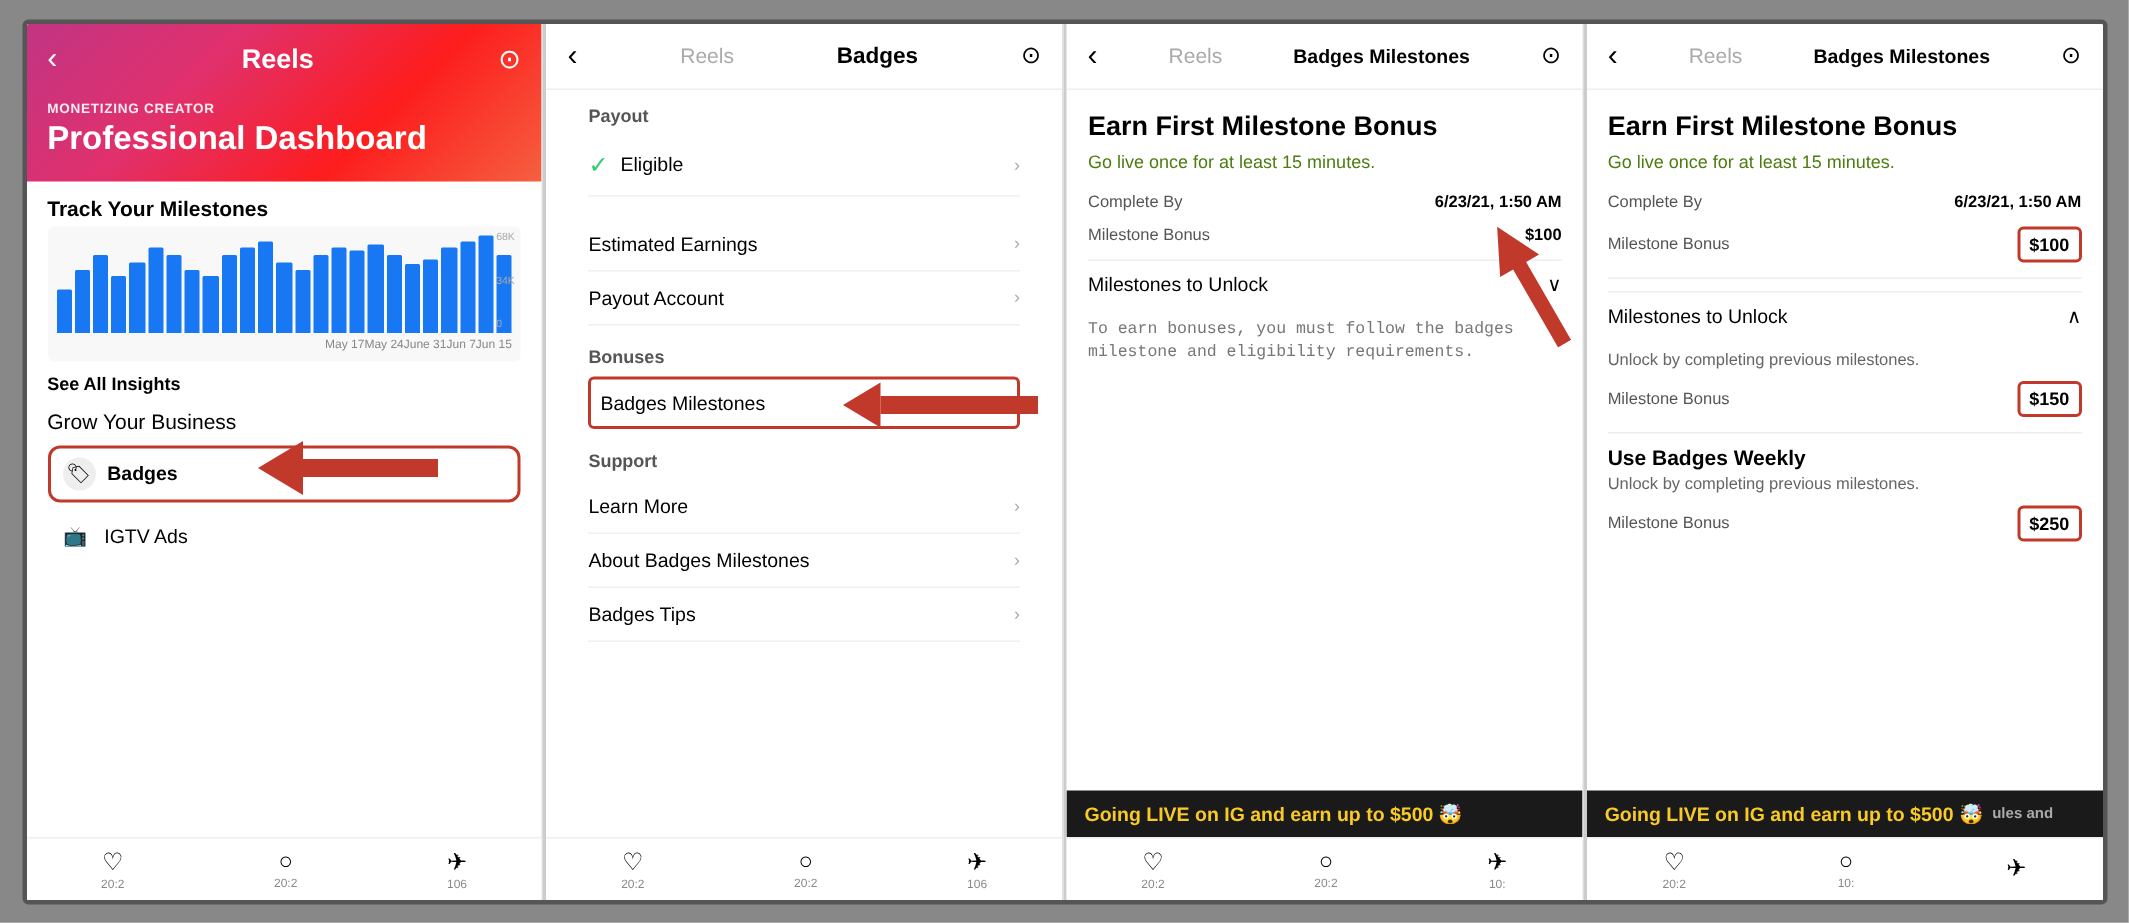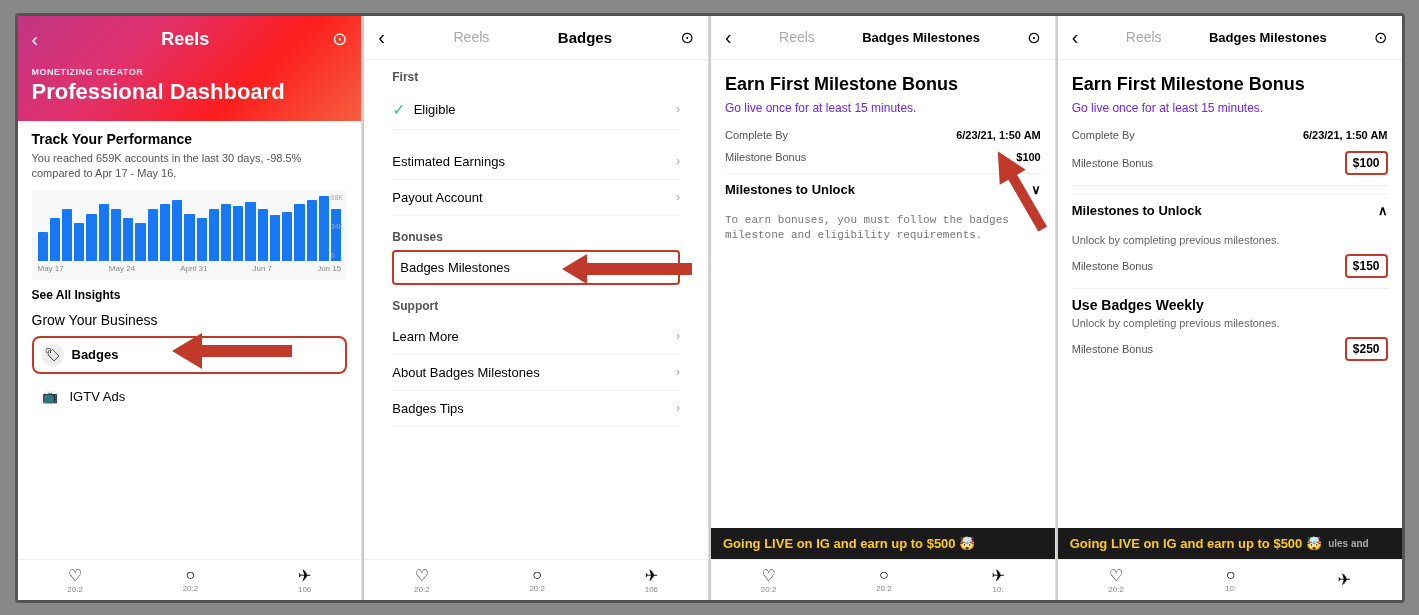--- a/index.html
+++ b/index.html
@@ -91,25 +91,26 @@
       padding: 0 2px;
     }
     .bar {
       flex: 1;
       background: #1877f2;
       border-radius: 1px 1px 0 0;
       min-width: 6px;
     }
     .chart-labels {
       display: flex;
-      justify-content: space-between;
+      justify-content: flex-end;
       font-size: 8px;
       color: #888;
       margin-top: 3px;
       padding: 0 2px;
+      margin-left: 18px;
     }
     .chart-y-labels {
       position: absolute;
       right: 4px;
       top: 4px;
       display: flex;
       flex-direction: column;
       justify-content: space-between;
       height: 65px;
       font-size: 7px;
@@ -241,21 +242,21 @@
       font-size: 13px;
       overflow-y: auto;
     }
     .milestone-main-title {
       font-size: 18px;
       font-weight: 800;
       margin-bottom: 6px;
     }
     .milestone-subtitle {
       font-size: 12px;
-      color: #6d28d9;
+      color: #4d7c0f;
       margin-bottom: 14px;
     }
     .milestone-row {
       display: flex;
       justify-content: space-between;
       align-items: center;
       margin-bottom: 10px;
       font-size: 12px;
     }
     .milestone-row .label {
@@ -267,21 +268,21 @@
       font-weight: 600;
     }
     .milestones-section {
       margin-top: 6px;
     }
     .milestones-toggle {
       display: flex;
       justify-content: space-between;
       align-items: center;
       font-size: 13px;
-      font-weight: 700;
+      font-weight: 400;
       padding: 8px 0;
       border-top: 1px solid #eee;
     }
     .milestones-desc {
       font-size: 11px;
       color: #777;
       padding: 8px 0;
       line-height: 1.4;
       font-family: Liberation Mono, monospace;
     }
@@ -335,22 +336,21 @@
       <div class="top-nav">
         <span style="font-size:20px;color:white;">‹</span>
         <span style="font-size:18px;font-weight:700;color:white;">Reels</span>
         <span style="font-size:18px;color:white;">⊙</span>
       </div>
       <div class="monetizing">MONETIZING CREATOR</div>
       <div class="dashboard-title">Professional Dashboard</div>
     </div>
 
     <div class="panel1-body">
-      <div class="section-title-lg">Track Your Performance</div>
-      <div class="section-desc">You reached 659K accounts in the last 30 days, -98.5% compared to Apr 17 - May 16.</div>
+      <div class="section-title-lg">Track Your Milestones</div>
 
       <div class="chart-area">
         <div class="chart-y-labels">
           <span>68K</span>
           <span>34K</span>
           <span>0</span>
         </div>
         <div class="chart-bars">
           <div class="bar" style="height:44%"></div>
           <div class="bar" style="height:65%"></div>
@@ -374,21 +374,21 @@
           <div class="bar" style="height:70%"></div>
           <div class="bar" style="height:75%"></div>
           <div class="bar" style="height:87%"></div>
           <div class="bar" style="height:94%"></div>
           <div class="bar" style="height:100%"></div>
           <div class="bar" style="height:80%"></div>
         </div>
         <div class="chart-labels">
           <span>May 17</span>
           <span>May 24</span>
-          <span>April 31</span>
+          <span>June 31</span>
           <span>Jun 7</span>
           <span>Jun 15</span>
         </div>
       </div>
 
       <div class="see-all-insights">See All Insights</div>
 
       <div class="grow-business-title">Grow Your Business</div>
 
       <div style="position:relative; display:flex; align-items:center; gap:8px;">
@@ -431,21 +431,21 @@
     <div class="panel-header">
       <span style="font-size:20px;">‹</span>
       <span style="font-size:14px;color:#aaa;">Reels</span>
       <span style="font-size:15px;font-weight:700;">Badges</span>
       <span style="font-size:16px;">⊙</span>
     </div>
 
     <div style="flex:1; overflow-y:auto; padding: 0 14px;">
 
       <div class="menu-section">
-        <div class="menu-section-title">First</div>
+        <div class="menu-section-title">Payout</div>
         <div class="menu-item">
           <div class="menu-item-left">
             <span class="status-check">✓</span>
             <span>Eligible</span>
           </div>
           <span class="chevron">›</span>
         </div>
       </div>
 
       <div class="menu-section">

